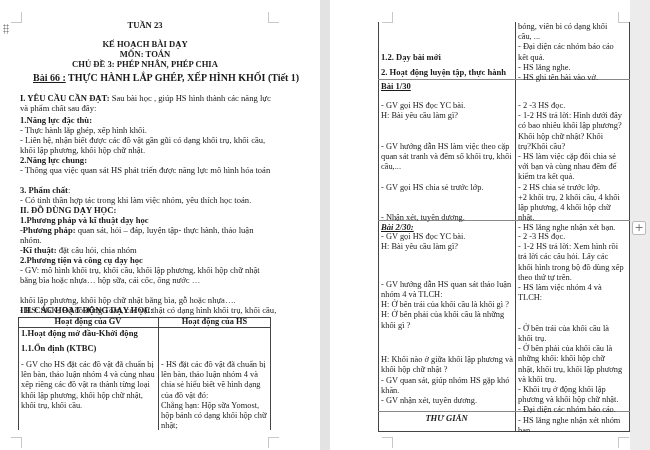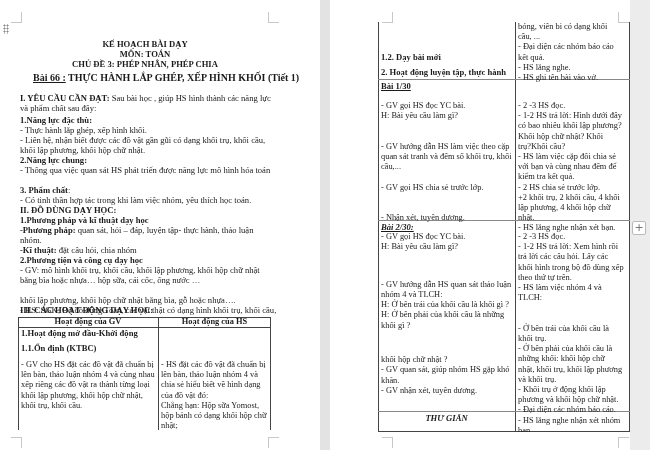--- a/index.html
+++ b/index.html
@@ -29,20 +29,21 @@
 </head>
 <body>
 
 <div class="page" id="page-left">
   <div class="corner" style="left:11px;top:12px;width:10px;height:10px;border-right-width:1px;border-bottom-width:1px;"></div>
   <div class="corner" style="left:268px;top:12px;width:10px;height:10px;border-left-width:1px;border-bottom-width:1px;"></div>
   <div class="corner" style="left:11px;top:437px;width:10px;height:10px;border-right-width:1px;border-top-width:1px;"></div>
   <div class="corner" style="left:268px;top:437px;width:10px;height:10px;border-left-width:1px;border-top-width:1px;"></div>
   <div class="grip"></div>
 
+  <div class="t b c" style="left:0;width:290px;top:20px;">TUẦN 23</div>
   <div class="t b c" style="left:0;width:290px;top:39px;">KẾ HOẠCH BÀI DẠY</div>
   <div class="t b c" style="left:0;width:290px;top:49px;">MÔN: TOÁN</div>
   <div class="t b c" style="left:0;width:290px;top:59px;">CHỦ ĐỀ 3: PHÉP NHÂN, PHÉP CHIA</div>
   <div class="t b" style="left:33px;top:73px;font-size:10px;">
     <span class="u">Bài 66 :</span><span> THỰC HÀNH LẮP GHÉP, XẾP HÌNH KHỐI (Tiết 1)</span>
   </div>
 
   <div class="t" style="left:20px;top:93px;"><span class="b">I. YÊU CẦU CẦN ĐẠT:</span><span> Sau bài học , giúp HS hình thành các năng lực</span></div>
   <div class="t" style="left:20px;top:103px;">và phẩm chất sau đây:</div>
   <div class="t b" style="left:20px;top:115px;"> 1.Năng lực đặc thù:</div>
@@ -157,20 +158,21 @@
     <div style="height:10.2px"></div>
     <div style="height:7px"></div>
     <div>- GV hướng dẫn HS quan sát thảo luận</div>
     <div>nhóm 4 và TLCH:</div>
     <div>H: Ở bên trái của khối cầu là khối gì ?</div>
     <div>H: Ở bên phải của khối cầu là những</div>
     <div>khối gì ?</div>
     <div style="height:10.2px"></div>
     <div style="height:10.2px"></div>
     <div style="height:4px"></div>
+    <div>H: Khối nào ở giữa khối lập phương và</div>
     <div>khối hộp chữ nhật ?</div>
     <div>- GV quan sát, giúp  nhóm HS gặp khó</div>
     <div>khăn.</div>
     <div>- GV nhận xét, tuyên dương.</div>
   </div>
   <div class="cell" style="left:188px;top:232px;">
     <div>- 2 -3 HS đọc.</div>
     <div>- 1-2 HS trả lời: Xem hình rồi</div>
     <div>trả lời các câu hỏi. Lấy các</div>
     <div>khối hình trong bộ đồ dùng xếp</div>

